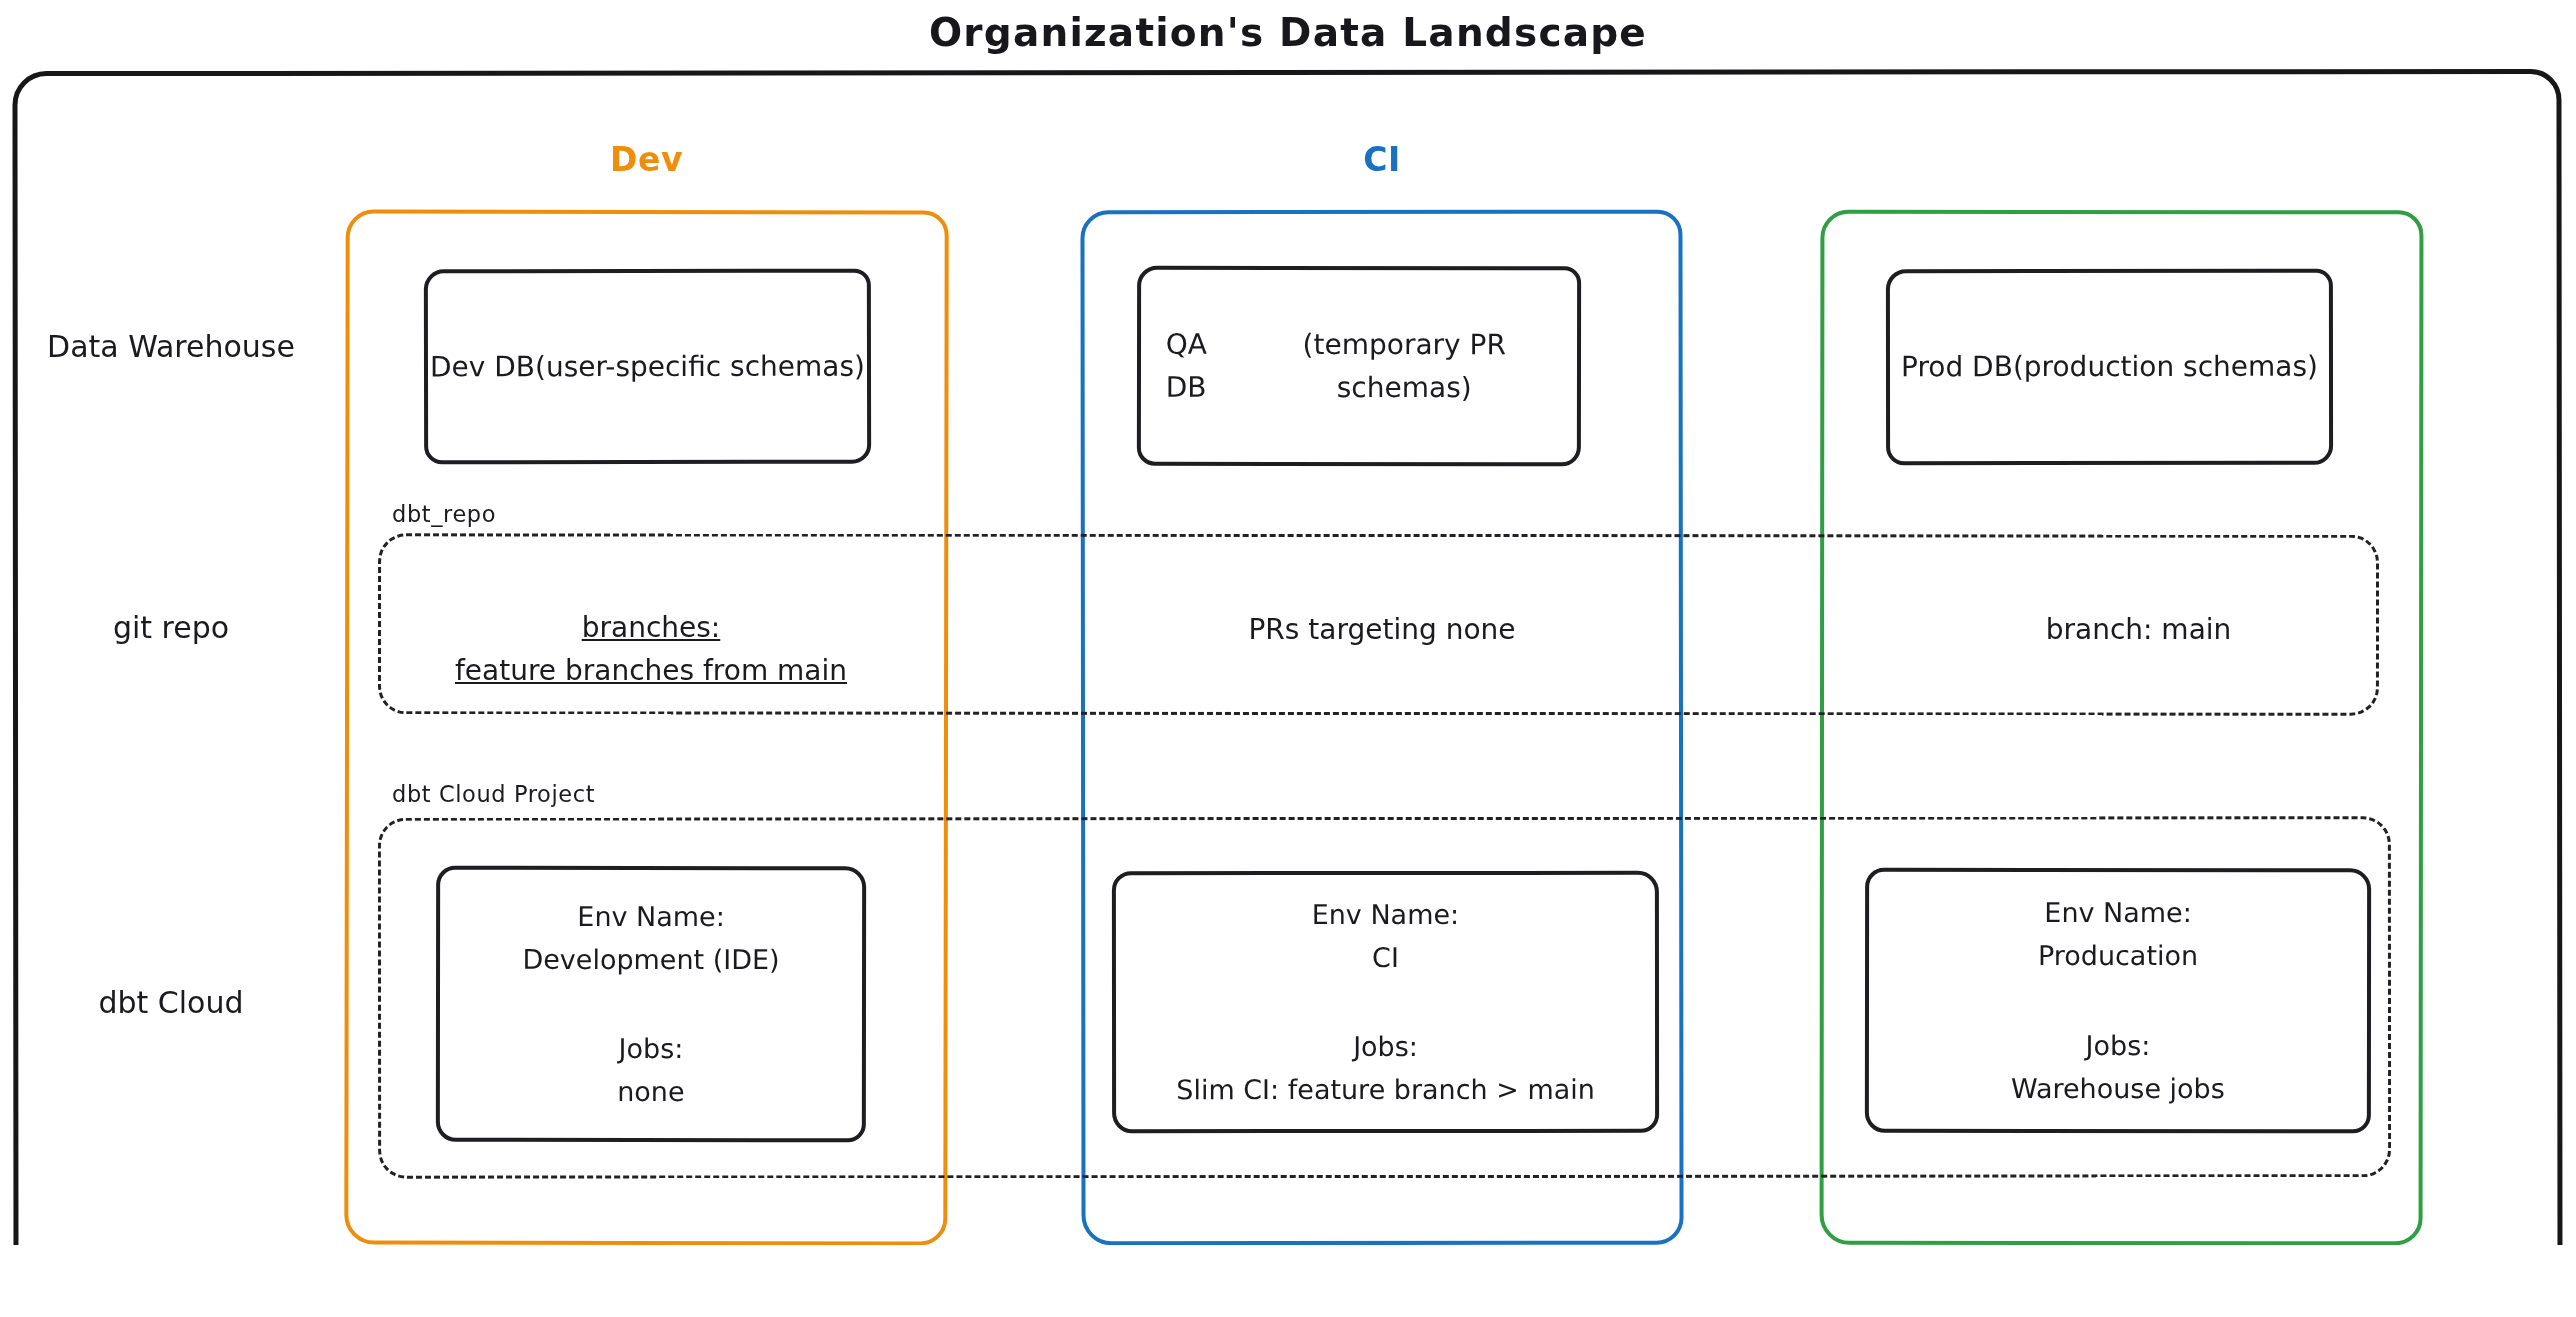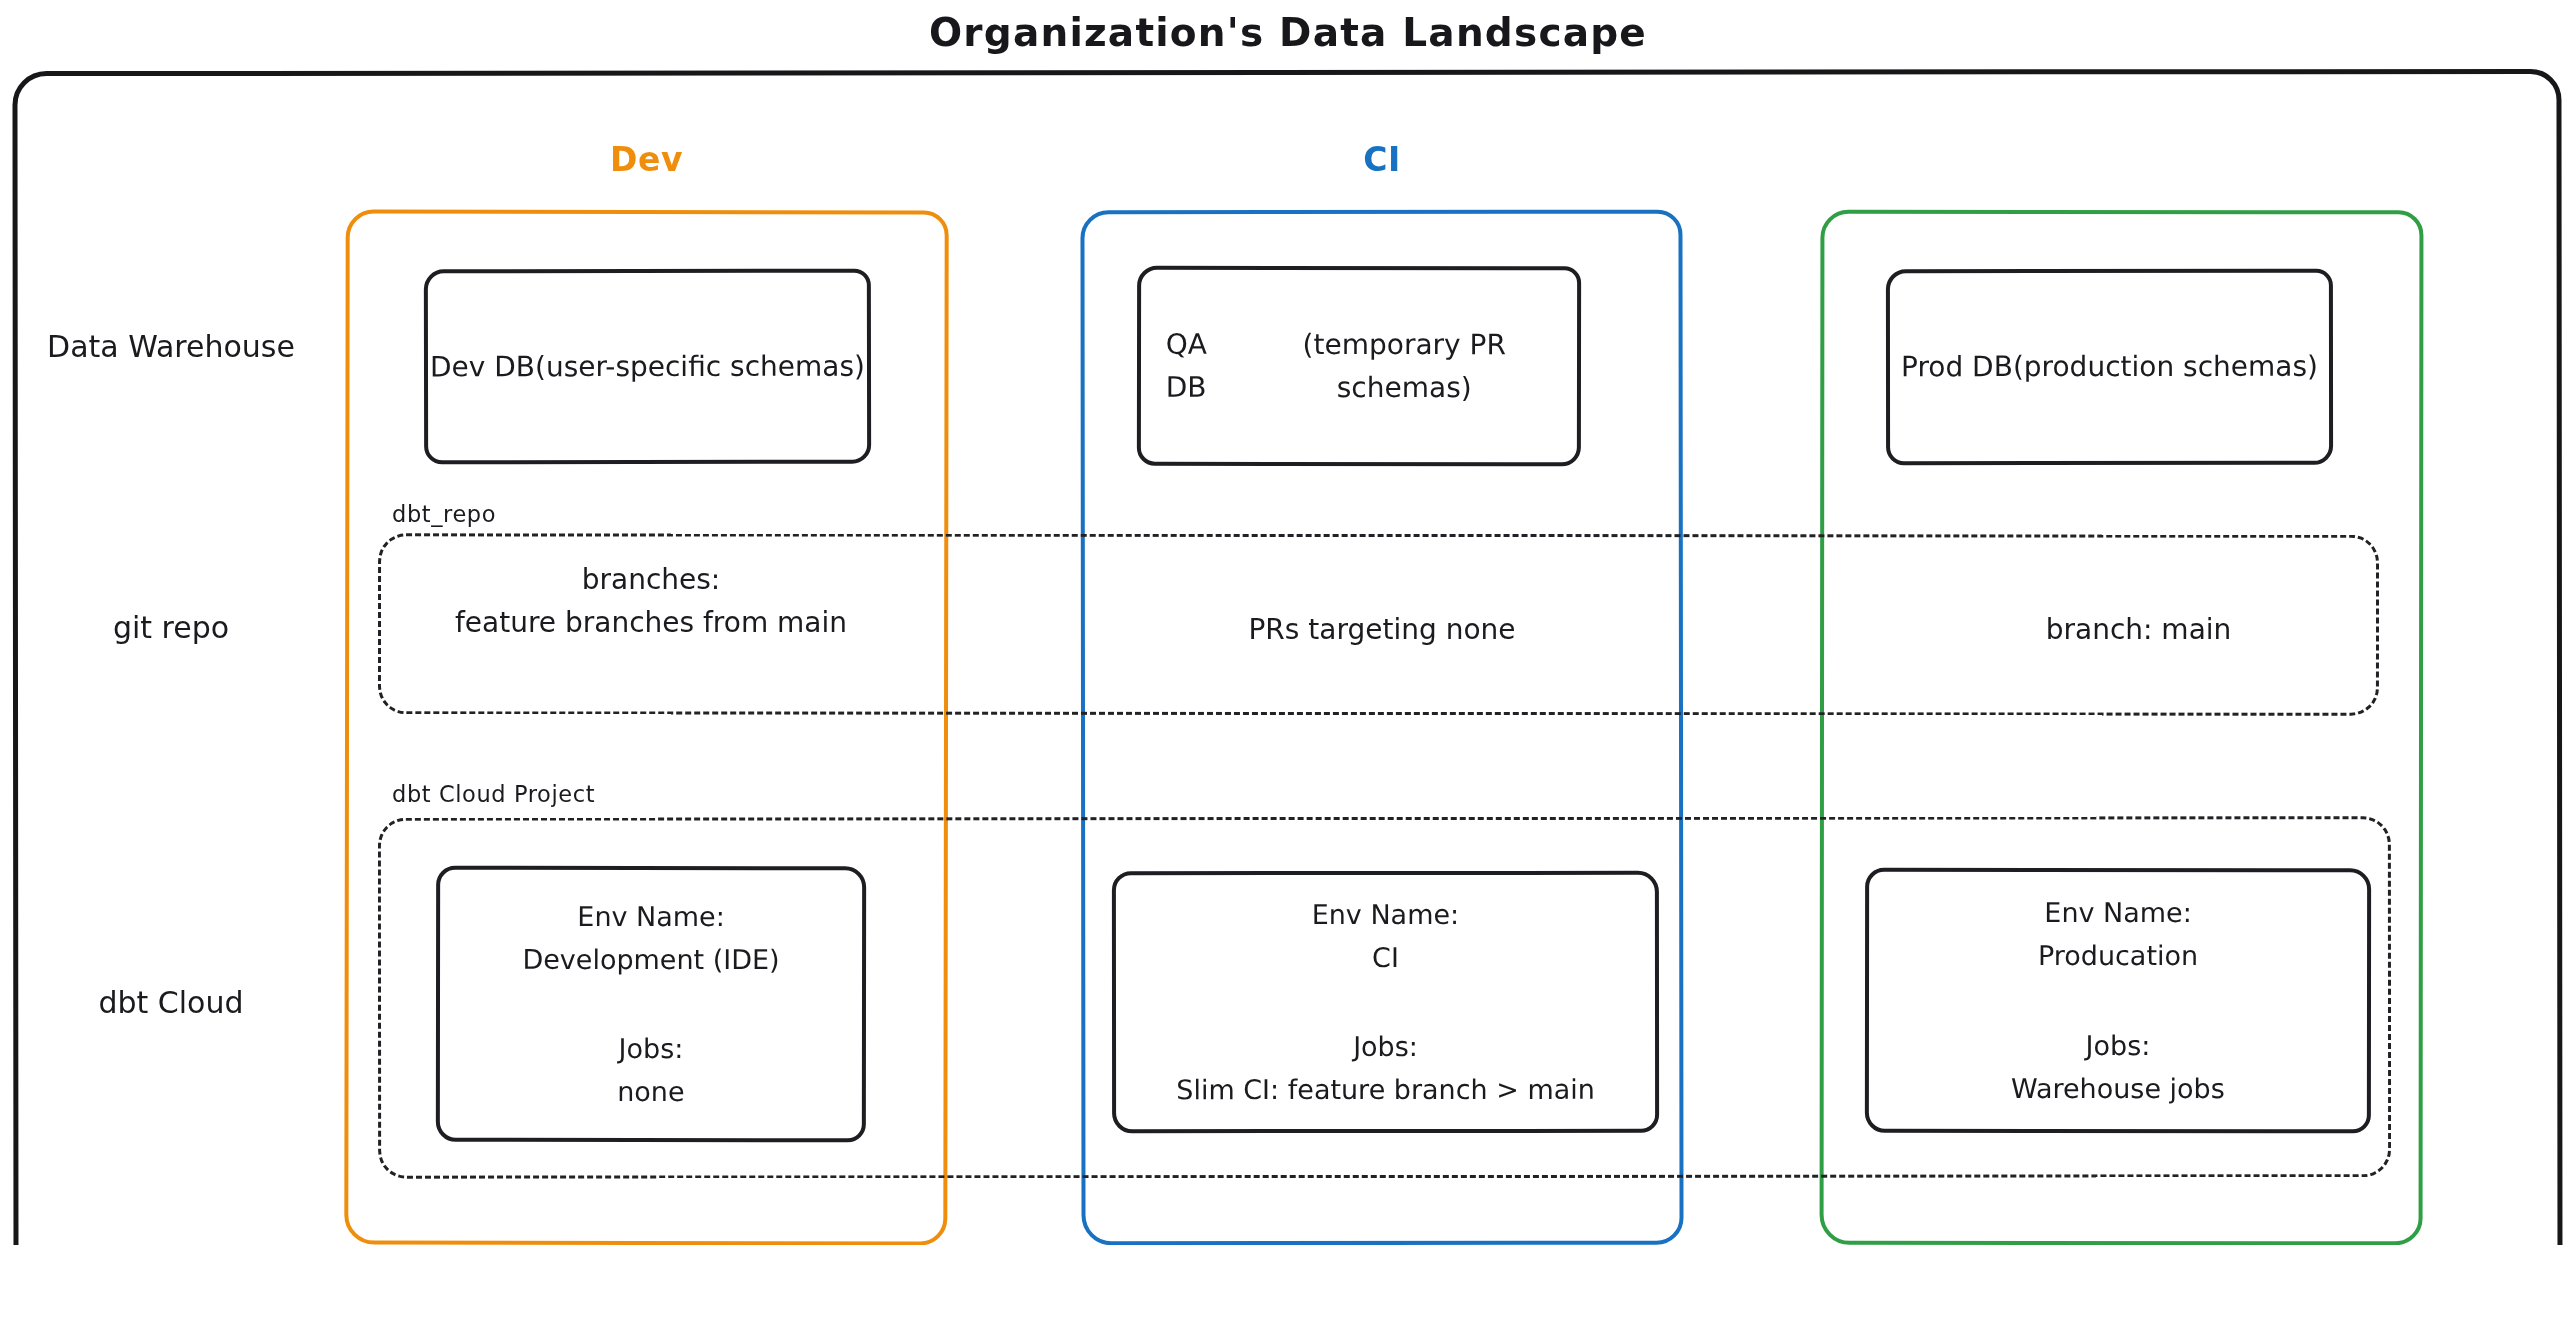--- a/index.html
+++ b/index.html
@@ -58,21 +58,21 @@
 
   .dashed-label{
     position:absolute;font-size:22.5px;color:#1b1b1f;letter-spacing:0.6px;
   }
   .dashed-label.repo{left:392px;top:501px;}
   .dashed-label.project{left:392px;top:781px;}
 
   .cell-text{
     position:absolute;text-align:center;font-size:28px;line-height:1.55;color:#1b1b1f;
   }
-  .cell-text.git-dev{left:355px;top:558px;width:592px;}
+  .cell-text.git-dev{left:355px;top:606px;width:592px;text-decoration:underline;}
   .cell-text.git-ci{left:1081px;top:608px;width:602px;}
   .cell-text.git-prod{left:1820px;top:608px;width:603px;padding-left:17px;}
 
   .env-box{
     position:absolute;border:4.1px solid #1d1d22;border-radius:19px 21px 18px 20px;
     display:flex;flex-direction:column;align-items:center;justify-content:center;
     text-align:center;font-size:27px;line-height:1.6;background:#ffffff;
   }
   .env-box .group{display:block;}
   .env-box .group + .group{margin-top:46px;}

